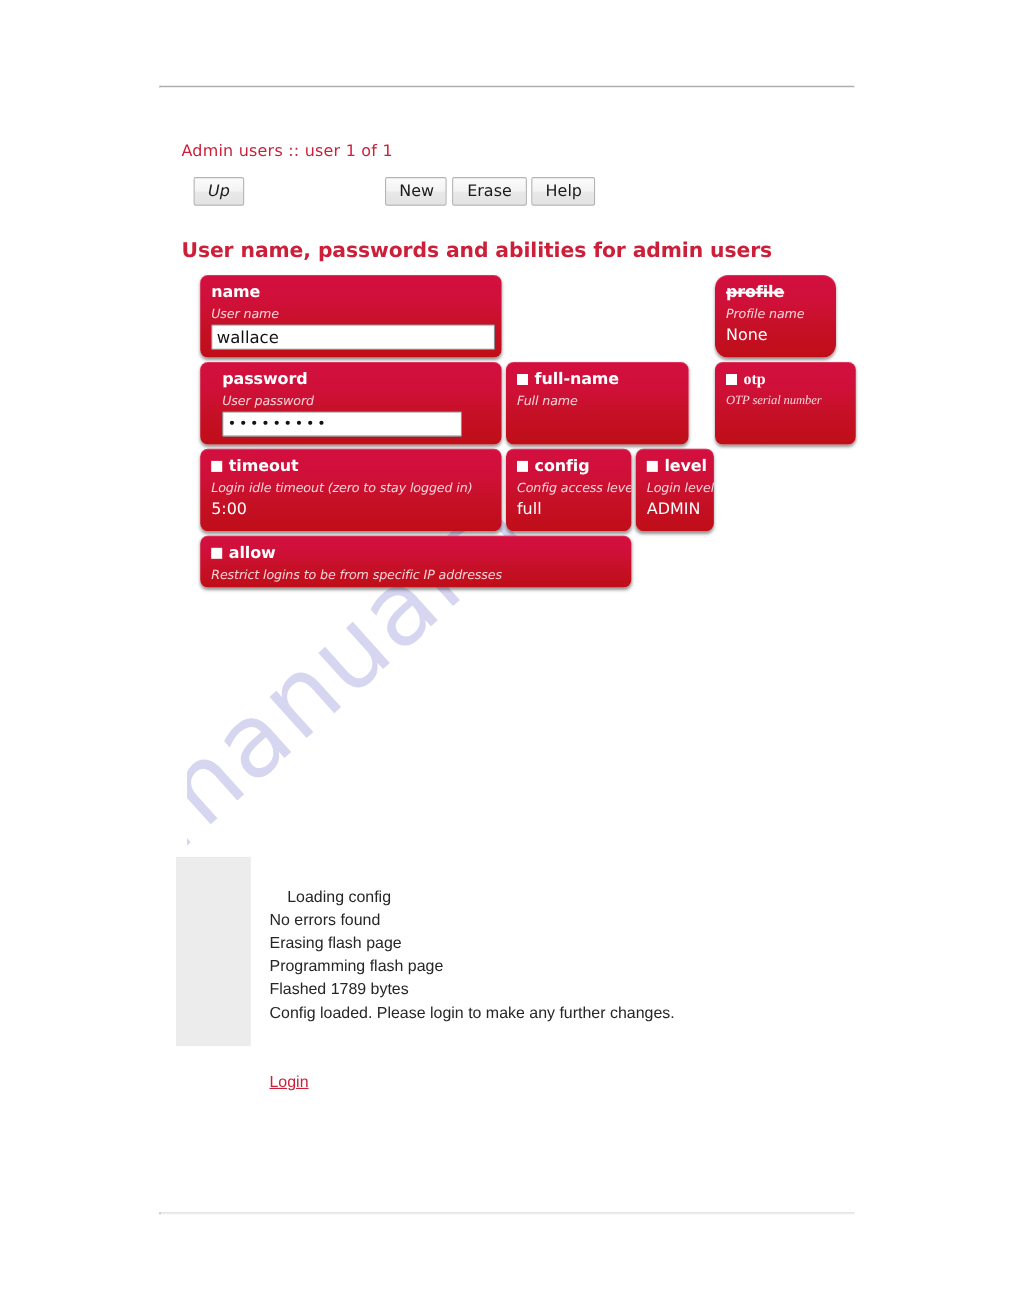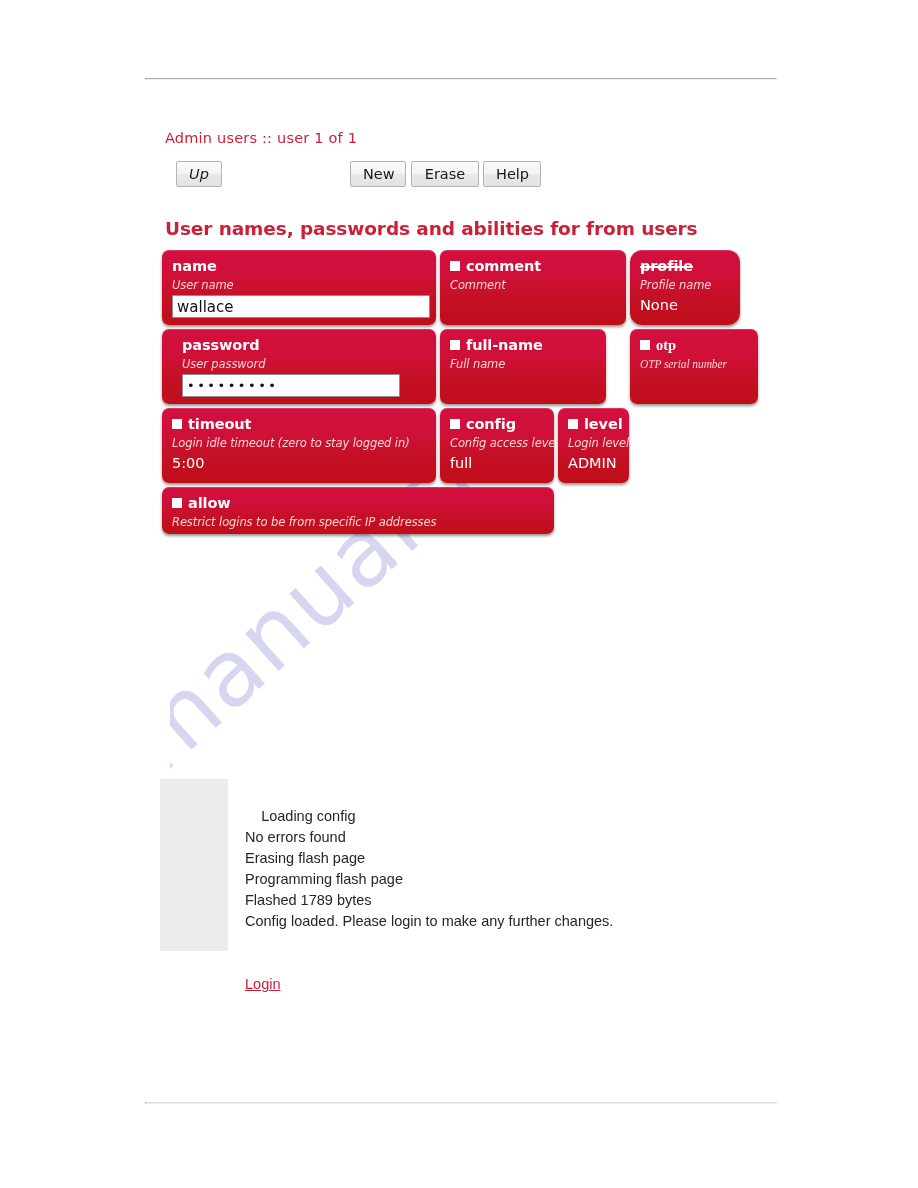--- a/index.html
+++ b/index.html
@@ -101,21 +101,21 @@
     top: 218px;
     font-size: 18.5px;
     font-weight: bold;
     color: #cc1f39;
     letter-spacing: -.1px;
   }
 
   
   .cards {
     position: absolute;
-    left: 160px;
+    left: 180px;
     top: 250px;
     width: 600px;
   }
   .row {
     position: relative;
     height: 77px;
     margin-bottom: 2px;
   }
   .card {
     position: absolute;
@@ -239,41 +239,33 @@
 
   <div class="breadcrumb">Admin users :: user 1 of 1</div>
 
   <div class="btnrow">
     <div class="btn btn-up">Up</div>
     <div class="btn btn-new">New</div>
     <div class="btn btn-erase">Erase</div>
     <div class="btn btn-help">Help</div>
   </div>
 
-  <div class="section-title">User names, passwords and abilities for from users</div>
+  <div class="section-title">User name, passwords and abilities for admin users</div>
 
   <div class="cards">
 
     <div class="row">
       <div class="card c-name">
         <div class="title">
           <span class="label">name</span>
         </div>
         <div class="hint">User name</div>
         <input class="field in-name" type="text" value="wallace" style="">
       </div>
 
-      <div class="card c-comment">
-        <div class="title">
-          <span class="cb"></span>
-          <span class="label">comment</span>
-        </div>
-        <div class="hint">Comment</div>
-        <div class="value"></div>
-      </div>
 
       <div class="card c-profile">
         <div class="title">
           <span class="label struck">profile</span>
         </div>
         <div class="hint">Profile name</div>
         <div class="value">None</div>
       </div>
     </div>
 

